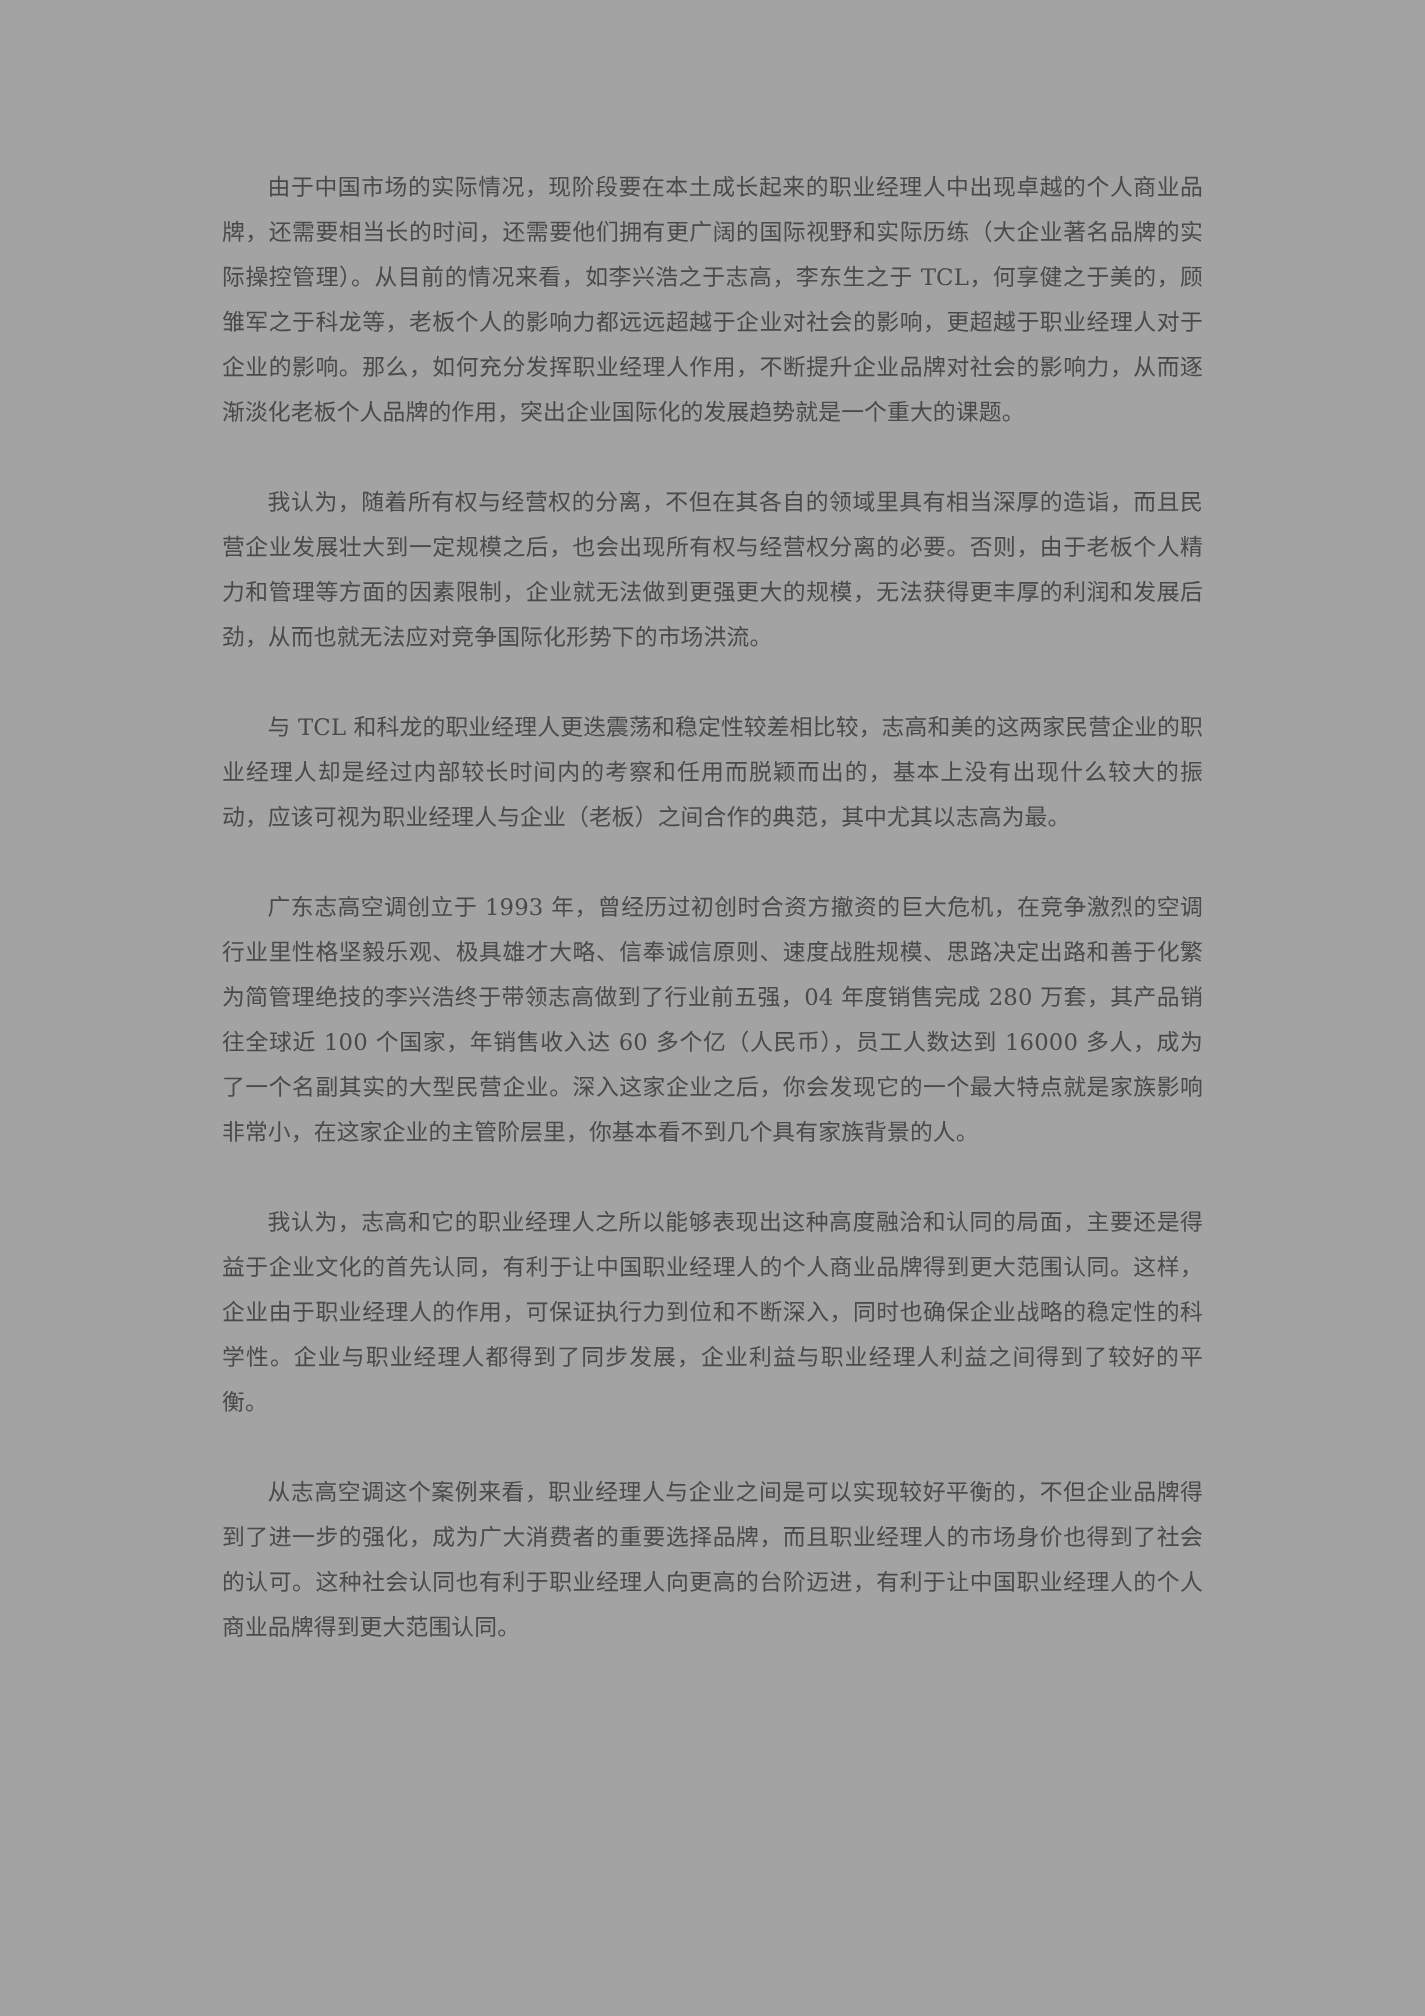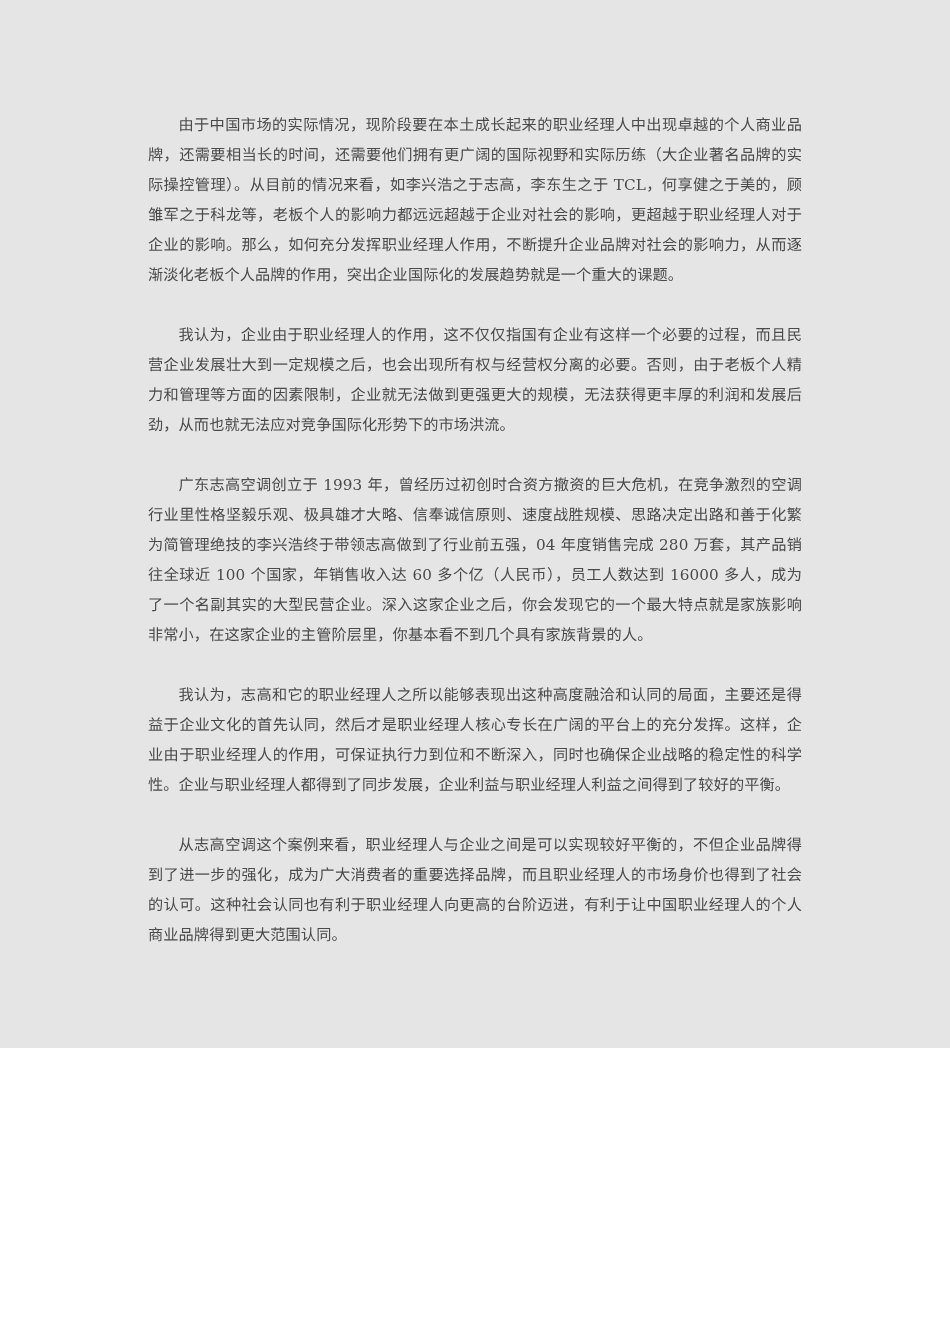--- a/index.html
+++ b/index.html
@@ -12,22 +12,22 @@
     width: 950px;
     height: 1344px;
     overflow: hidden;
     font-family: "DejaVu Serif", "Liberation Serif", serif;
     -webkit-font-smoothing: antialiased;
   }
 
   .page {
     position: relative;
     width: 950px;
-    height: 1048px;
-    background: #e5e5e5;
+    height: 1344px;
+    background: #a3a3a3;
     box-sizing: border-box;
   }
 
   .doc-body {
     position: absolute;
     left: 148px;
     top: 110px;
     width: 654px;
   }
 
@@ -48,25 +48,26 @@
   }
 </style>
 </head>
 <body>
 
 <div class="page">
   <div class="doc-body">
 
     <p class="para">由于中国市场的实际情况，现阶段要在本土成长起来的职业经理人中出现卓越的个人商业品牌，还需要相当长的时间，还需要他们拥有更广阔的国际视野和实际历练（大企业著名品牌的实际操控管理）。从目前的情况来看，如李兴浩之于志高，李东生之于 TCL，何享健之于美的，顾雏军之于科龙等，老板个人的影响力都远远超越于企业对社会的影响，更超越于职业经理人对于企业的影响。那么，如何充分发挥职业经理人作用，不断提升企业品牌对社会的影响力，从而逐渐淡化老板个人品牌的作用，突出企业国际化的发展趋势就是一个重大的课题。</p>
 
-    <p class="para">我认为，企业由于职业经理人的作用，这不仅仅指国有企业有这样一个必要的过程，而且民营企业发展壮大到一定规模之后，也会出现所有权与经营权分离的必要。否则，由于老板个人精力和管理等方面的因素限制，企业就无法做到更强更大的规模，无法获得更丰厚的利润和发展后劲，从而也就无法应对竞争国际化形势下的市场洪流。</p>
+    <p class="para">我认为，随着所有权与经营权的分离，不但在其各自的领域里具有相当深厚的造诣，而且民营企业发展壮大到一定规模之后，也会出现所有权与经营权分离的必要。否则，由于老板个人精力和管理等方面的因素限制，企业就无法做到更强更大的规模，无法获得更丰厚的利润和发展后劲，从而也就无法应对竞争国际化形势下的市场洪流。</p>
 
+    <p class="para">与 TCL 和科龙的职业经理人更迭震荡和稳定性较差相比较，志高和美的这两家民营企业的职业经理人却是经过内部较长时间内的考察和任用而脱颖而出的，基本上没有出现什么较大的振动，应该可视为职业经理人与企业（老板）之间合作的典范，其中尤其以志高为最。</p>
 
     <p class="para">广东志高空调创立于 1993 年，曾经历过初创时合资方撤资的巨大危机，在竞争激烈的空调行业里性格坚毅乐观、极具雄才大略、信奉诚信原则、速度战胜规模、思路决定出路和善于化繁为简管理绝技的李兴浩终于带领志高做到了行业前五强，04 年度销售完成 280 万套，其产品销往全球近 100 个国家，年销售收入达 60 多个亿（人民币），员工人数达到 16000 多人，成为了一个名副其实的大型民营企业。深入这家企业之后，你会发现它的一个最大特点就是家族影响非常小，在这家企业的主管阶层里，你基本看不到几个具有家族背景的人。</p>
 
 
 
-    <p class="para">我认为，志高和它的职业经理人之所以能够表现出这种高度融洽和认同的局面，主要还是得益于企业文化的首先认同，然后才是职业经理人核心专长在广阔的平台上的充分发挥。这样，企业由于职业经理人的作用，可保证执行力到位和不断深入，同时也确保企业战略的稳定性的科学性。企业与职业经理人都得到了同步发展，企业利益与职业经理人利益之间得到了较好的平衡。</p>
+    <p class="para">我认为，志高和它的职业经理人之所以能够表现出这种高度融洽和认同的局面，主要还是得益于企业文化的首先认同，有利于让中国职业经理人的个人商业品牌得到更大范围认同。这样，企业由于职业经理人的作用，可保证执行力到位和不断深入，同时也确保企业战略的稳定性的科学性。企业与职业经理人都得到了同步发展，企业利益与职业经理人利益之间得到了较好的平衡。</p>
 
     <p class="para">从志高空调这个案例来看，职业经理人与企业之间是可以实现较好平衡的，不但企业品牌得到了进一步的强化，成为广大消费者的重要选择品牌，而且职业经理人的市场身价也得到了社会的认可。这种社会认同也有利于职业经理人向更高的台阶迈进，有利于让中国职业经理人的个人商业品牌得到更大范围认同。</p>
 
   </div>
 </div>
 
 </body></html>

